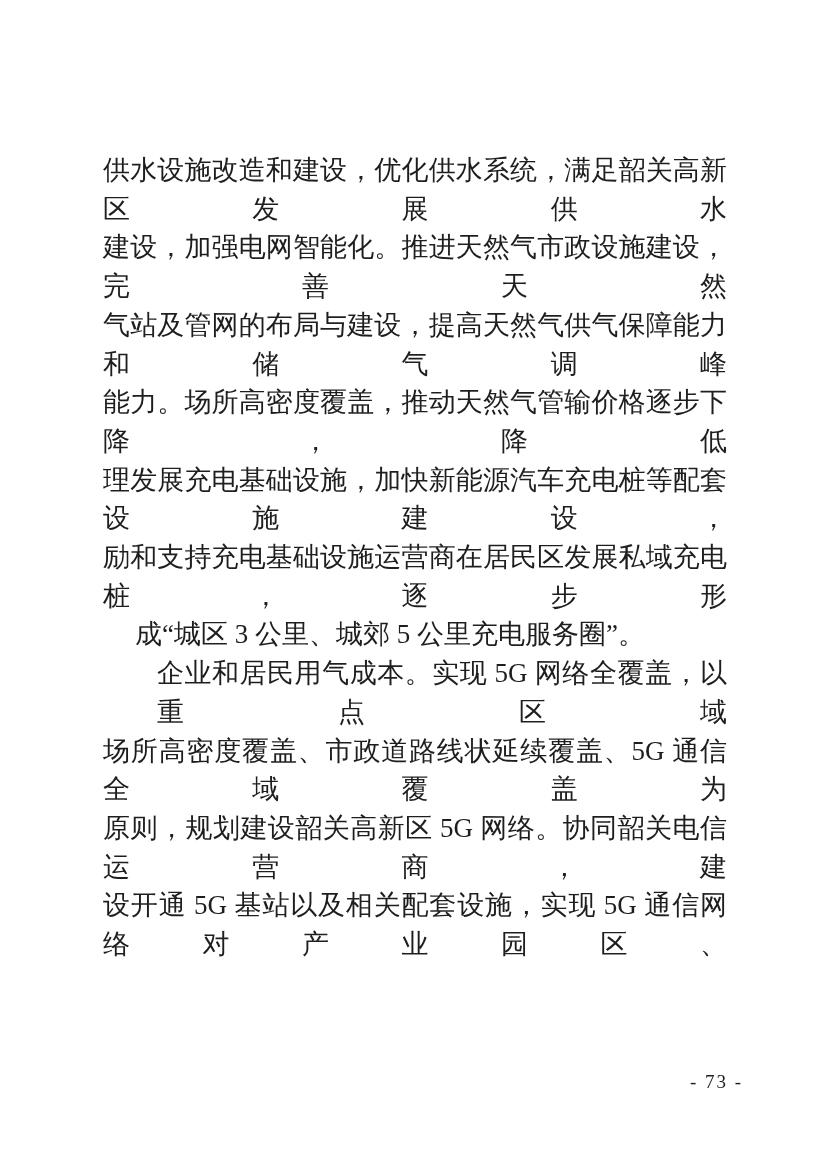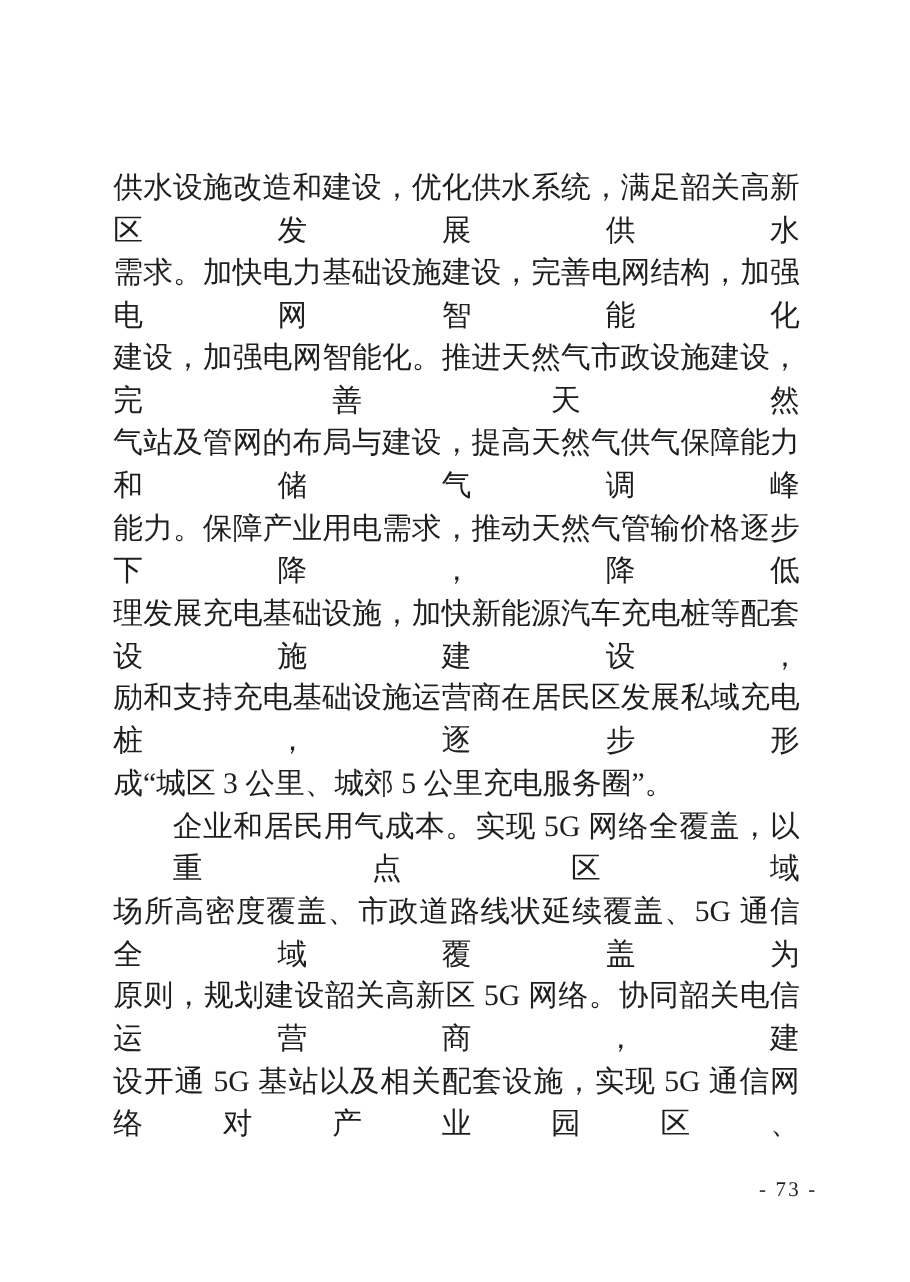--- a/index.html
+++ b/index.html
@@ -26,20 +26,21 @@
     letter-spacing: 0;
   }
   .doc-line {
     text-align: justify;
     text-align-last: justify;
     white-space: normal;
   }
   
   .doc-line.para-end {
     text-align-last: left;
+    margin-left: 32px;
   }
   
   .doc-line.para-indent {
     padding-left: 54px;
   }
   .page-number {
     position: absolute;
     top: 1071px;
     left: 690px;
     font-size: 19px;
@@ -48,24 +49,23 @@
     font-family: "Liberation Serif", "DejaVu Serif", serif;
   }
 </style>
 </head>
 <body>
 
 <div class="page">
 
   <div class="text-block">
     <div class="doc-line">供水设施改造和建设，优化供水系统，满足韶关高新区发展供水</div>
-    <div class="doc-line">需求。加快电力基础设施建设，完善电网结构，加强电网智能化</div>
     <div class="doc-line">建设，加强电网智能化。推进天然气市政设施建设，完善天然</div>
     <div class="doc-line">气站及管网的布局与建设，提高天然气供气保障能力和储气调峰</div>
-    <div class="doc-line">能力。保障产业用电需求，推动天然气管输价格逐步下降，降低</div>
+    <div class="doc-line">能力。场所高密度覆盖，推动天然气管输价格逐步下降，降低</div>
     <div class="doc-line">理发展充电基础设施，加快新能源汽车充电桩等配套设施建设，</div>
     <div class="doc-line">励和支持充电基础设施运营商在居民区发展私域充电桩，逐步形</div>
     <div class="doc-line para-end">成“城区 3 公里、城郊 5 公里充电服务圈”。</div>
     <div class="doc-line para-indent">企业和居民用气成本。实现 5G 网络全覆盖，以重点区域</div>
     <div class="doc-line">场所高密度覆盖、市政道路线状延续覆盖、5G 通信全域覆盖为</div>
     <div class="doc-line">原则，规划建设韶关高新区 5G 网络。协同韶关电信运营商，建</div>
     <div class="doc-line">设开通 5G 基站以及相关配套设施，实现 5G 通信网络对产业园区、</div>
 
   </div>
 

